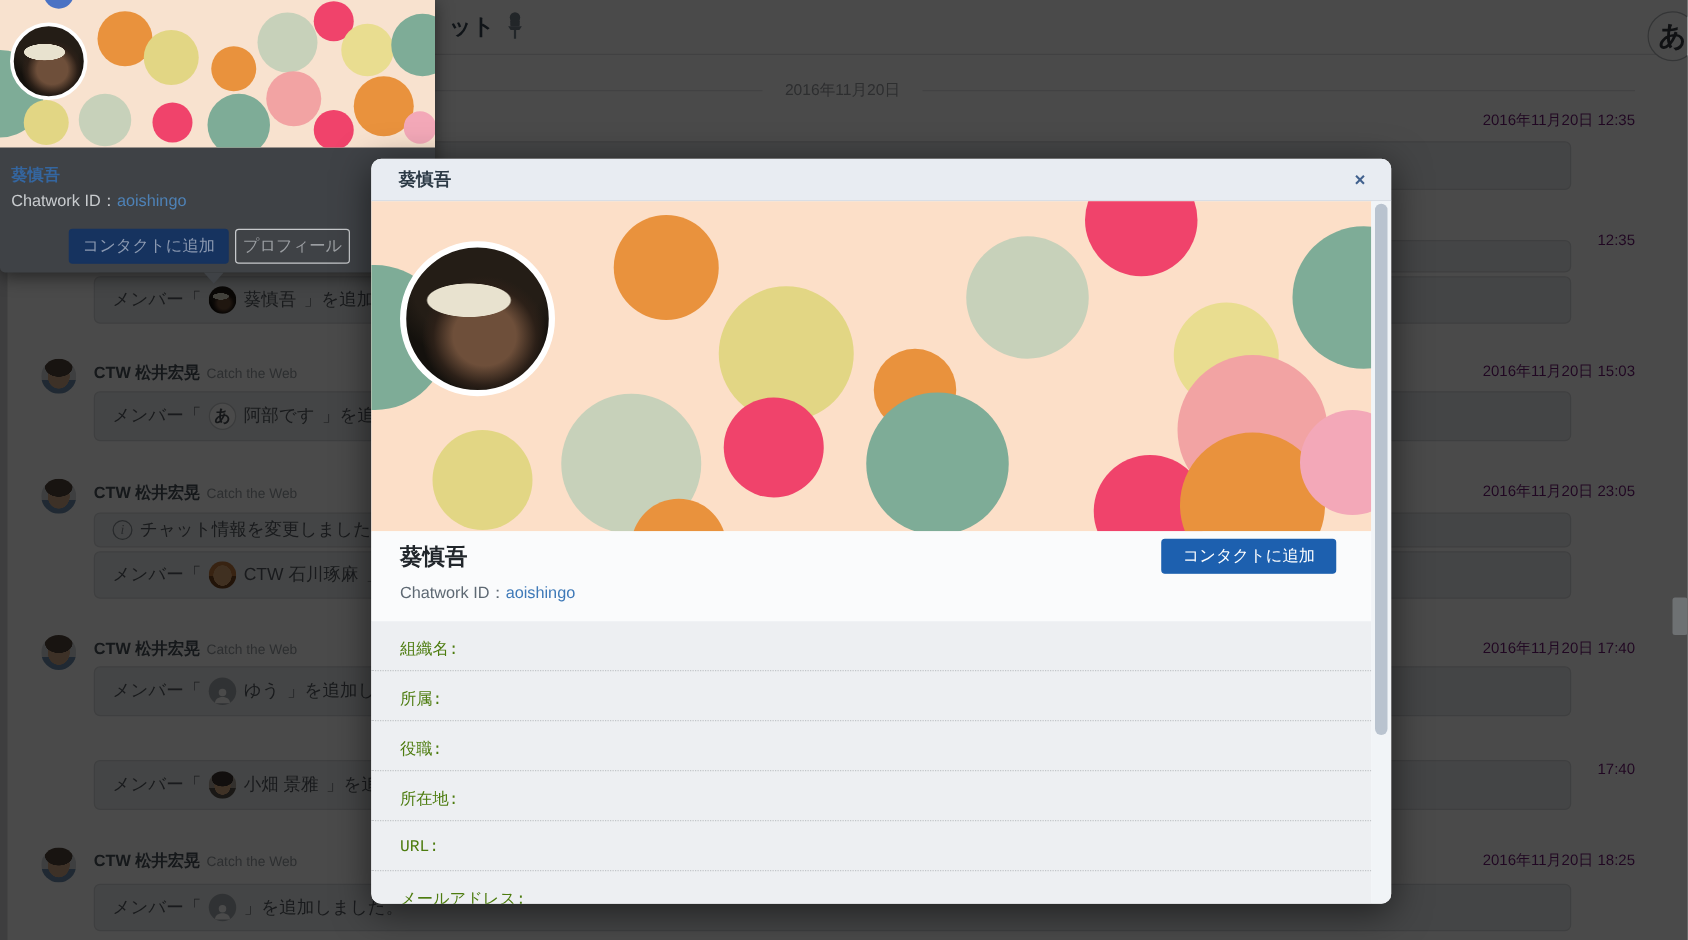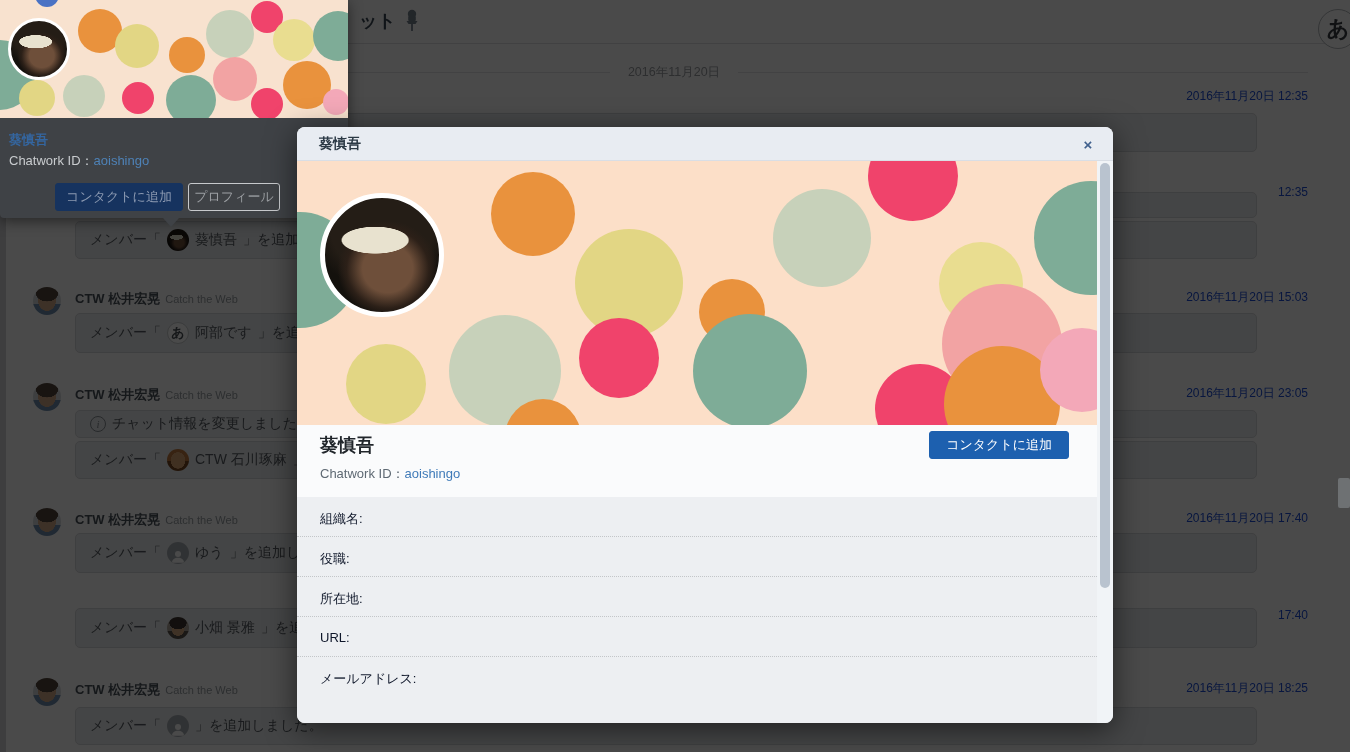--- a/index.html
+++ b/index.html
@@ -19,21 +19,21 @@
     display:flex; align-items:center; justify-content:center; }
 
   .date-divider { position:absolute; left:40px; right:42px; top:64px; display:flex; align-items:center; }
   .date-divider .line { flex:1; height:1px; background:#e3e4e6; }
   .date-divider .txt { margin:0 18px; font-size:12.5px; color:#9b9ea3; }
 
   .msg-avatar { position:absolute; left:33px; width:28px; height:28px; border-radius:50%; overflow:hidden; }
   .msg-header { position:absolute; left:75px; height:16px; white-space:nowrap; }
   .msg-header .sender { font-size:13px; font-weight:bold; color:#4b535c; }
   .msg-header .org { font-size:11px; color:#9aa0a5; margin-left:5px; }
-  .msg-ts { position:absolute; right:42px; font-size:12px; color:#1d4ed8; white-space:nowrap; }
+  .msg-ts { position:absolute; right:42px; font-size:12px; color:#701a75; white-space:nowrap; }
   .msg-box { position:absolute; left:75px; width:1182px; background:#ebedef; border:1px solid #d6d8db;
     border-radius:5px; display:flex; align-items:center; gap:6px; padding:0 14px;
     font-size:14px; color:#565c63; white-space:nowrap; overflow:hidden; }
   .mini { width:22px; height:22px; border-radius:50%; flex:0 0 auto; overflow:hidden; }
   .mini.letter { background:#ffffff; border:1px solid #c6cacd; color:#4a5056; font-size:13px;
     font-weight:bold; display:flex; align-items:center; justify-content:center; }
   .info-icon { width:16px; height:16px; border:1px solid #868d94; border-radius:50%; color:#868d94;
     font-size:11px; font-family:"Liberation Serif","DejaVu Serif",serif; font-style:italic;
     display:inline-flex; align-items:center; justify-content:center; flex:0 0 auto; }
 
@@ -89,21 +89,21 @@
   .modal-avatar { position:absolute; left:23px; top:66px; width:124px; height:124px; border-radius:50%;
     border:5px solid #ffffff; overflow:hidden; z-index:2; }
   .modal-white { position:absolute; left:0; top:298px; width:800px; height:72px; background:#fafbfc; }
   .modal-name { position:absolute; left:23px; top:8px; font-size:18px; font-weight:bold; color:#21262b; }
   .modal-id { position:absolute; left:23px; top:40px; font-size:13px; color:#5e6973; }
   .modal-id a { color:#3f7ab8; text-decoration:none; }
   .modal-add { position:absolute; right:28px; top:6px; height:28px; padding:0 16px; background:#1d60af;
     border:1px solid #1d60af; border-radius:3px; color:#ffffff; font-size:13px; cursor:pointer; }
   .modal-gray { position:absolute; left:0; top:370px; width:800px; height:226px; background:#edeff2; }
   .field-row { height:40px; padding:13px 0 0 23px; border-bottom:1px dotted #c3c6c9;
-    font-size:13px; color:#0f172a; }
+    font-size:13px; color:#4d7c0f;font-family:Liberation Mono, monospace; }
   .field-row:last-child { border-bottom:none; }
   .modal-scroll { position:absolute; left:800px; top:34px; width:16px; height:562px; background:#f1f4f7; }
   .modal-scroll .thumb { position:absolute; left:3px; top:2px; width:10px; height:425px;
     background:#b9c3cf; border-radius:5px; }
 
   .dot { position:absolute; border-radius:50%; }
 </style>
 </head>
 <body>
 
@@ -274,20 +274,21 @@
     <div class="modal-white">
       <div class="modal-name">葵慎吾</div>
       <div class="modal-id">
         <span>Chatwork ID：</span><a href="#">aoishingo</a>
       </div>
       <button class="modal-add">コンタクトに追加</button>
     </div>
 
     <div class="modal-gray">
       <div class="field-row">組織名:</div>
+      <div class="field-row">所属:</div>
       <div class="field-row">役職:</div>
       <div class="field-row">所在地:</div>
       <div class="field-row">URL:</div>
       <div class="field-row">メールアドレス:</div>
     </div>
 
     <div class="modal-scroll">
       <div class="thumb"></div>
     </div>
   </div>

